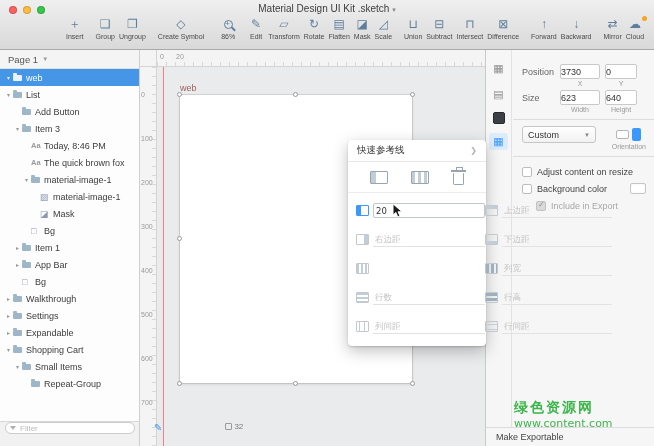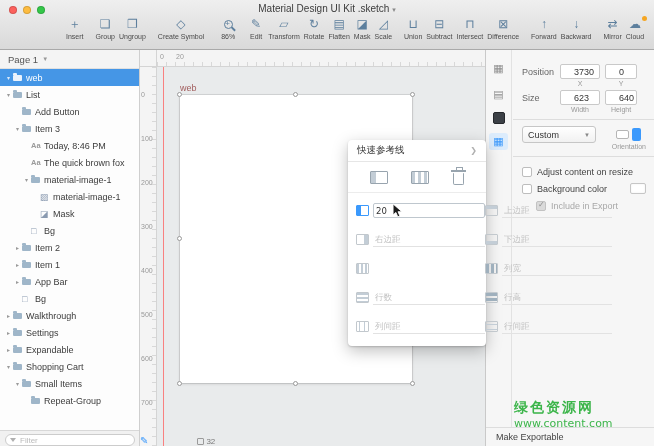--- a/index.html
+++ b/index.html
@@ -36,21 +36,21 @@
   .ind0{padding-left:4px}.ind1{padding-left:13px}.ind2{padding-left:22px}.ind3{padding-left:31px}
   .disc { width:9px; flex:none; text-align:center; font-size:6px; color:#9b9b9b; }
   .selected .disc { color:#d9e8fa; }
   .licon { width:13px; flex:none; display:flex; align-items:center; font-size:9px; color:#8a9ab0; }
   .selected .licon { color:#eaf2fc; }
   .i-folder { width:9px; height:6px; background:#9fb6c9; border-radius:1px; position:relative; display:inline-block; }
   .i-folder::before { content:''; position:absolute; top:-2px; left:0; width:4px; height:2px; background:inherit; border-radius:1px 1px 0 0; }
   .selected .i-folder { background:#eaf2fc; }
   .i-text { font-size:7.5px; color:#9a9a9a; font-weight:bold; }
   .llabel { white-space:nowrap; overflow:hidden; text-overflow:ellipsis; padding-right:3px; }
-  .filter-bar { position:absolute; bottom:0; left:0; right:0; height:16px; background:#f1f1f1; border-top:1px solid #d8d8d8; display:flex; align-items:flex-end; padding:0 5px; gap:5px; }
+  .filter-bar { position:absolute; bottom:0; left:0; right:0; height:25px; background:#f1f1f1; border-top:1px solid #d8d8d8; display:flex; align-items:flex-start; padding:0 5px; gap:19px; }
   .filter-input { flex:1; height:12px; background:#fff; border:1px solid #ccc; border-radius:7px; font-size:8px; color:#555; padding:0 4px 0 14px; outline:none; min-width:0; }
   .filter-input::placeholder { color:#bbb; }
   .filter-wrap { position:relative; flex:1; display:flex; }
   .i-funnel { position:absolute; left:5px; top:4px; width:0; height:0; border-left:3px solid transparent; border-right:3px solid transparent; border-top:4px solid #b0b0b0; z-index:1; }
   .i-pencil { color:#3b99fc; font-size:10px; flex:none; }
   .layer-badge { font-size:8px; color:#7a7a7a; flex:none; display:flex; align-items:center; gap:2px;margin-left:44px; }
   .badge-square { width:7px; height:7px; border:1px solid #9a9a9a; border-radius:1px; display:inline-block; }
 
   
   .canvas { position:absolute; top:50px; left:140px; right:169px; bottom:0; background:#e9ebec; }
@@ -104,21 +104,21 @@
   
   .rightpanel { position:absolute; top:50px; right:0; width:169px; bottom:0; background:#f6f6f6; border-left:1px solid #c9c9c9; z-index:5; }
   .tool-strip { position:absolute; top:0; left:0; width:26px; bottom:0; border-right:1px solid #e2e2e2; display:flex; flex-direction:column; align-items:center; padding-top:10px; gap:9px; }
   .strip-icon { font-size:11px; color:#8f8f8f; width:19px; height:17px; display:flex; align-items:center; justify-content:center; border-radius:3px; }
   .strip-icon.active { color:#3b99fc; background:#dcecfc; }
   .swatch-dark { width:12px; height:12px; background:#3c4046; border:1px solid #26282c; border-radius:2px; }
   .insp { position:absolute; left:27px; right:0; top:0; bottom:19px; padding:14px 8px 0 9px; font-size:9px; color:#555; }
   .insp-row { display:flex; align-items:flex-start; margin-bottom:3px; }
   .insp-label { width:38px; padding-top:3px; color:#666; flex:none; }
   .fieldcol { display:flex; flex-direction:column; align-items:center; margin-right:5px; }
-  .numfield { height:15px; background:#fff; border:1px solid #c9c9c9; border-radius:2px; font-size:9px; color:#333; padding:0 13px; display:flex; align-items:center; }
+  .numfield { height:15px; background:#fff; border:1px solid #c9c9c9; border-radius:2px; font-size:9px; color:#333; padding:0 0; display:flex; align-items:center; }
   .w38{width:40px}.w30{width:32px}
   .sub { font-size:7px; color:#999; margin-top:1px; }
   .hr { border-top:1px solid #ddd; margin:6px -8px 6px -9px; }
   .dropdown { width:74px; height:17px; background:linear-gradient(#ffffff,#f1f1f1); border:1px solid #c6c6c6; border-radius:3px;
               display:flex; align-items:center; padding:0 5px; font-size:9px; color:#333; }
   .dropdown .dd-chev { margin-left:auto; color:#888; font-size:6px; }
   .orient-col { margin-left:auto; display:flex; flex-direction:column; align-items:center; }
   .orient-icons { display:flex; align-items:center; gap:3px; height:16px; }
   .orient-portrait { width:9px; height:13px; background:#3b99fc; border-radius:2px; }
   .orient-landscape { width:13px; height:9px; background:#fff; border:1px solid #b5b5b5; border-radius:2px; }
@@ -301,27 +301,20 @@
       <div class="layer-row ind2">
           <span class="disc"></span>
           <span class="licon">□</span>
           <span class="llabel">Bg</span>
         </div>
       <div class="layer-row ind1">
           <span class="disc">▸</span>
           <span class="licon">
             <span class="i-folder"></span>
           </span>
-          <span class="llabel">Item 2</span>
-        </div>
-      <div class="layer-row ind1">
-          <span class="disc">▸</span>
-          <span class="licon">
-            <span class="i-folder"></span>
-          </span>
           <span class="llabel">Item 1</span>
         </div>
       <div class="layer-row ind1">
           <span class="disc">▸</span>
           <span class="licon">
             <span class="i-folder"></span>
           </span>
           <span class="llabel">App Bar</span>
         </div>
       <div class="layer-row ind1">

